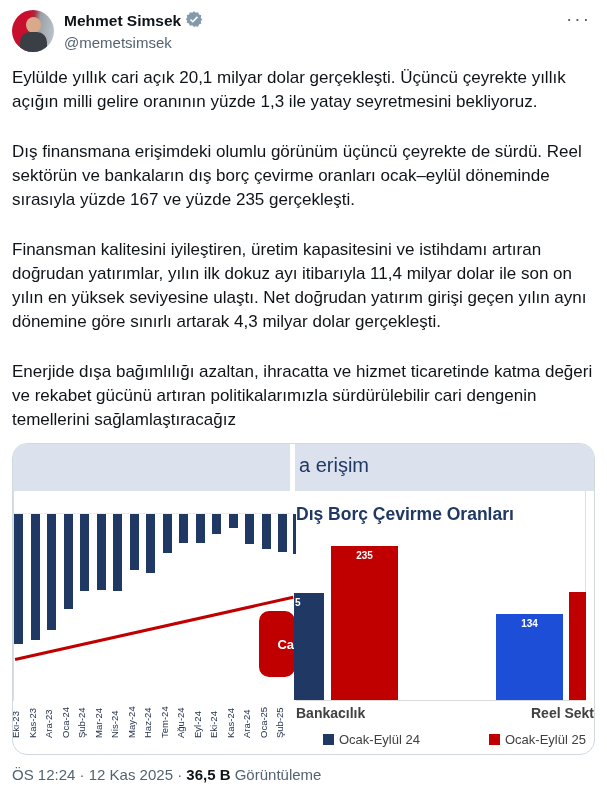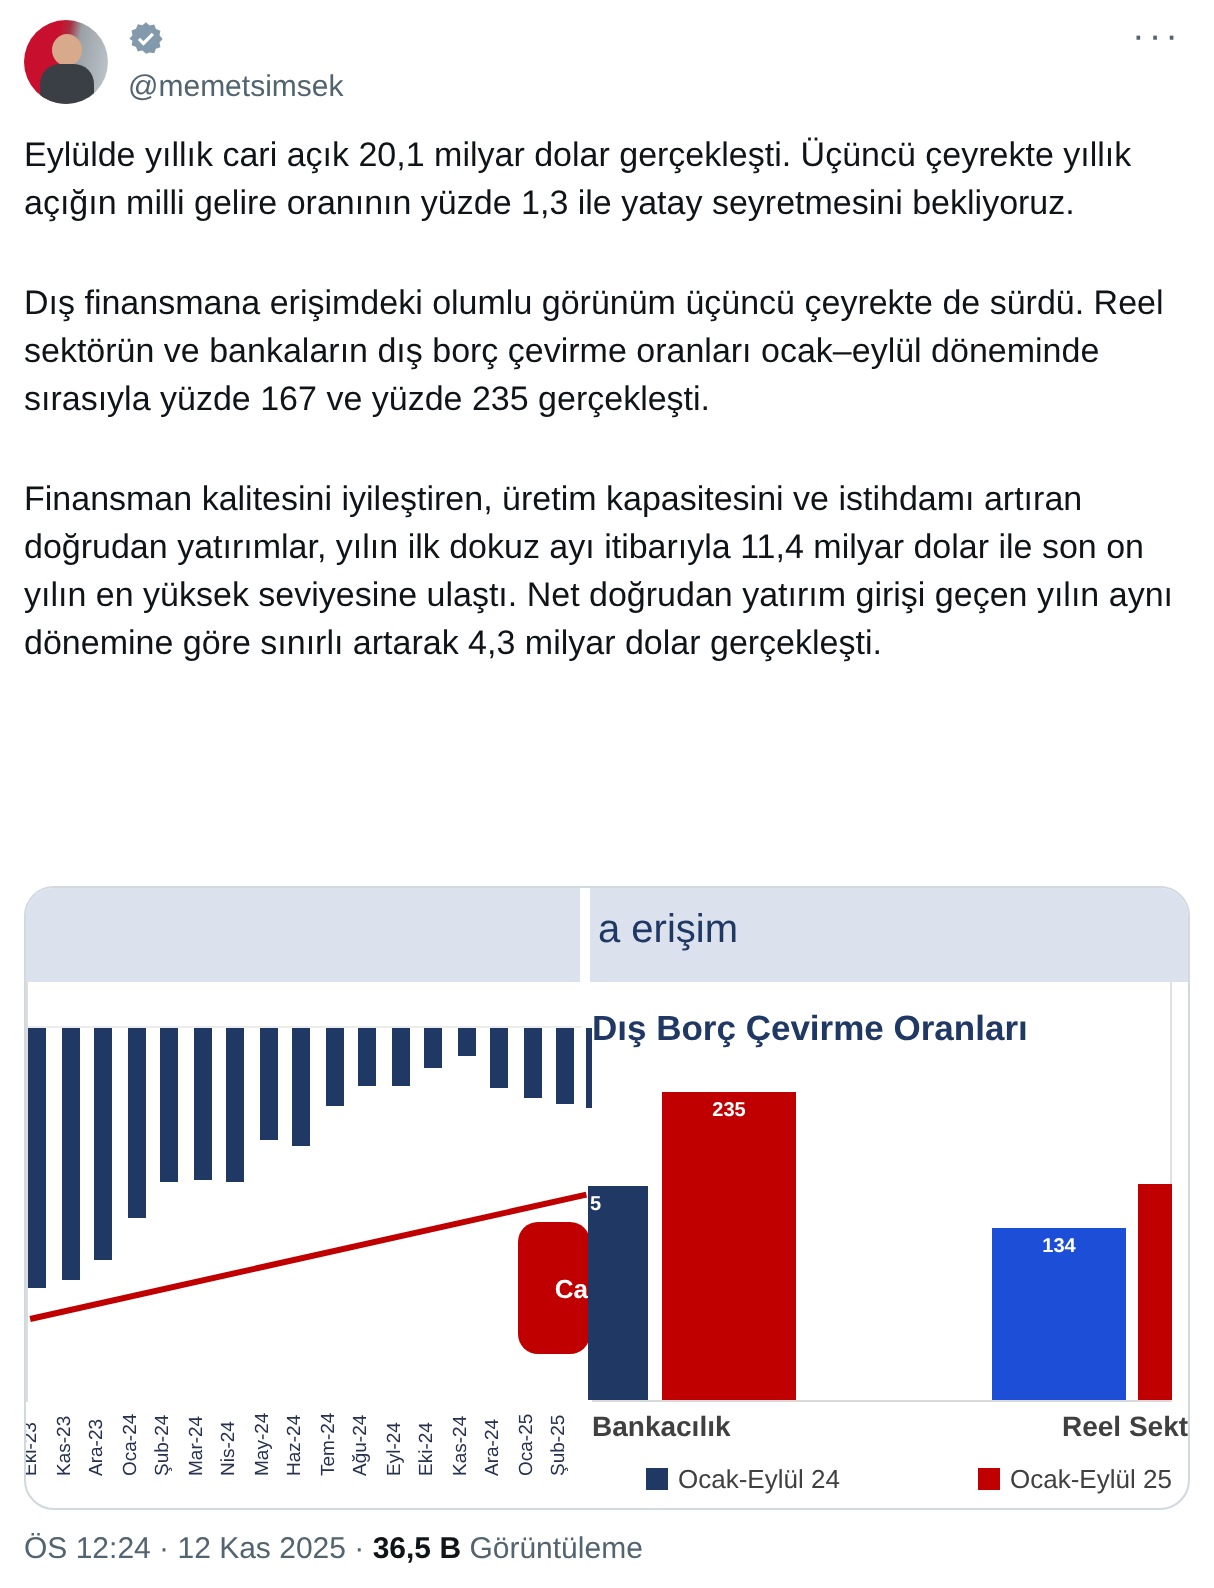--- a/index.html
+++ b/index.html
@@ -42,36 +42,38 @@
   .footer b{color:#0f1419;}
   .badge{display:inline-block;}
 </style>
 </head>
 <body>
 
 <div class="tweet-header">
   <div class="avatar"></div>
   <div class="hdr-text">
     <div class="name-row">
+      <span class="display-name">Mehmet Simsek</span>
       <span class="badge">
         <svg width="18" height="18" viewBox="0 0 24 24">
           <path d="M12 1.5l2.4 2.1 3.1-.6 1.1 3 3 1.1-.6 3.1 2.1 2.4-2.1 2.4.6 3.1-3 1.1-1.1 3-3.1-.6L12 22.5l-2.4-2.1-3.1.6-1.1-3-3-1.1.6-3.1L.9 12.5 3 10.1l-.6-3.1 3-1.1 1.1-3 3.1.6z" fill="#829aab"></path>
           <path d="M7.3 12.6l3 3 6.3-6.4" stroke="#fff" stroke-width="2.1" fill="none"></path>
         </svg>
       </span>
     </div>
     <div class="handle">@memetsimsek</div>
   </div>
   <div class="more-btn">···</div>
 </div>
 
 <div class="body-text">
   <p>Eylülde yıllık cari açık 20,1 milyar dolar gerçekleşti. Üçüncü çeyrekte yıllık açığın milli gelire oranının yüzde 1,3 ile yatay seyretmesini bekliyoruz.</p>
   <p>Dış finansmana erişimdeki olumlu görünüm üçüncü çeyrekte de sürdü. Reel sektörün ve bankaların dış borç çevirme oranları ocak–eylül döneminde sırasıyla yüzde 167 ve yüzde 235 gerçekleşti.</p>
   <p>Finansman kalitesini iyileştiren, üretim kapasitesini ve istihdamı artıran doğrudan yatırımlar, yılın ilk dokuz ayı itibarıyla 11,4 milyar dolar ile son on yılın en yüksek seviyesine ulaştı. Net doğrudan yatırım girişi geçen yılın aynı dönemine göre sınırlı artarak 4,3 milyar dolar gerçekleşti.</p>
+  <p>Enerjide dışa bağımlılığı azaltan, ihracatta ve hizmet ticaretinde katma değeri ve rekabet gücünü artıran politikalarımızla sürdürülebilir cari dengenin temellerini sağlamlaştıracağız</p>
 </div>
 
 <div class="card">
   <div class="band"></div>
   <div class="band-divider"></div>
   <div class="band-title">a erişim</div>
 
   <div class="plot-left-border"></div>
   <div class="zero-line"></div>
   <div>

